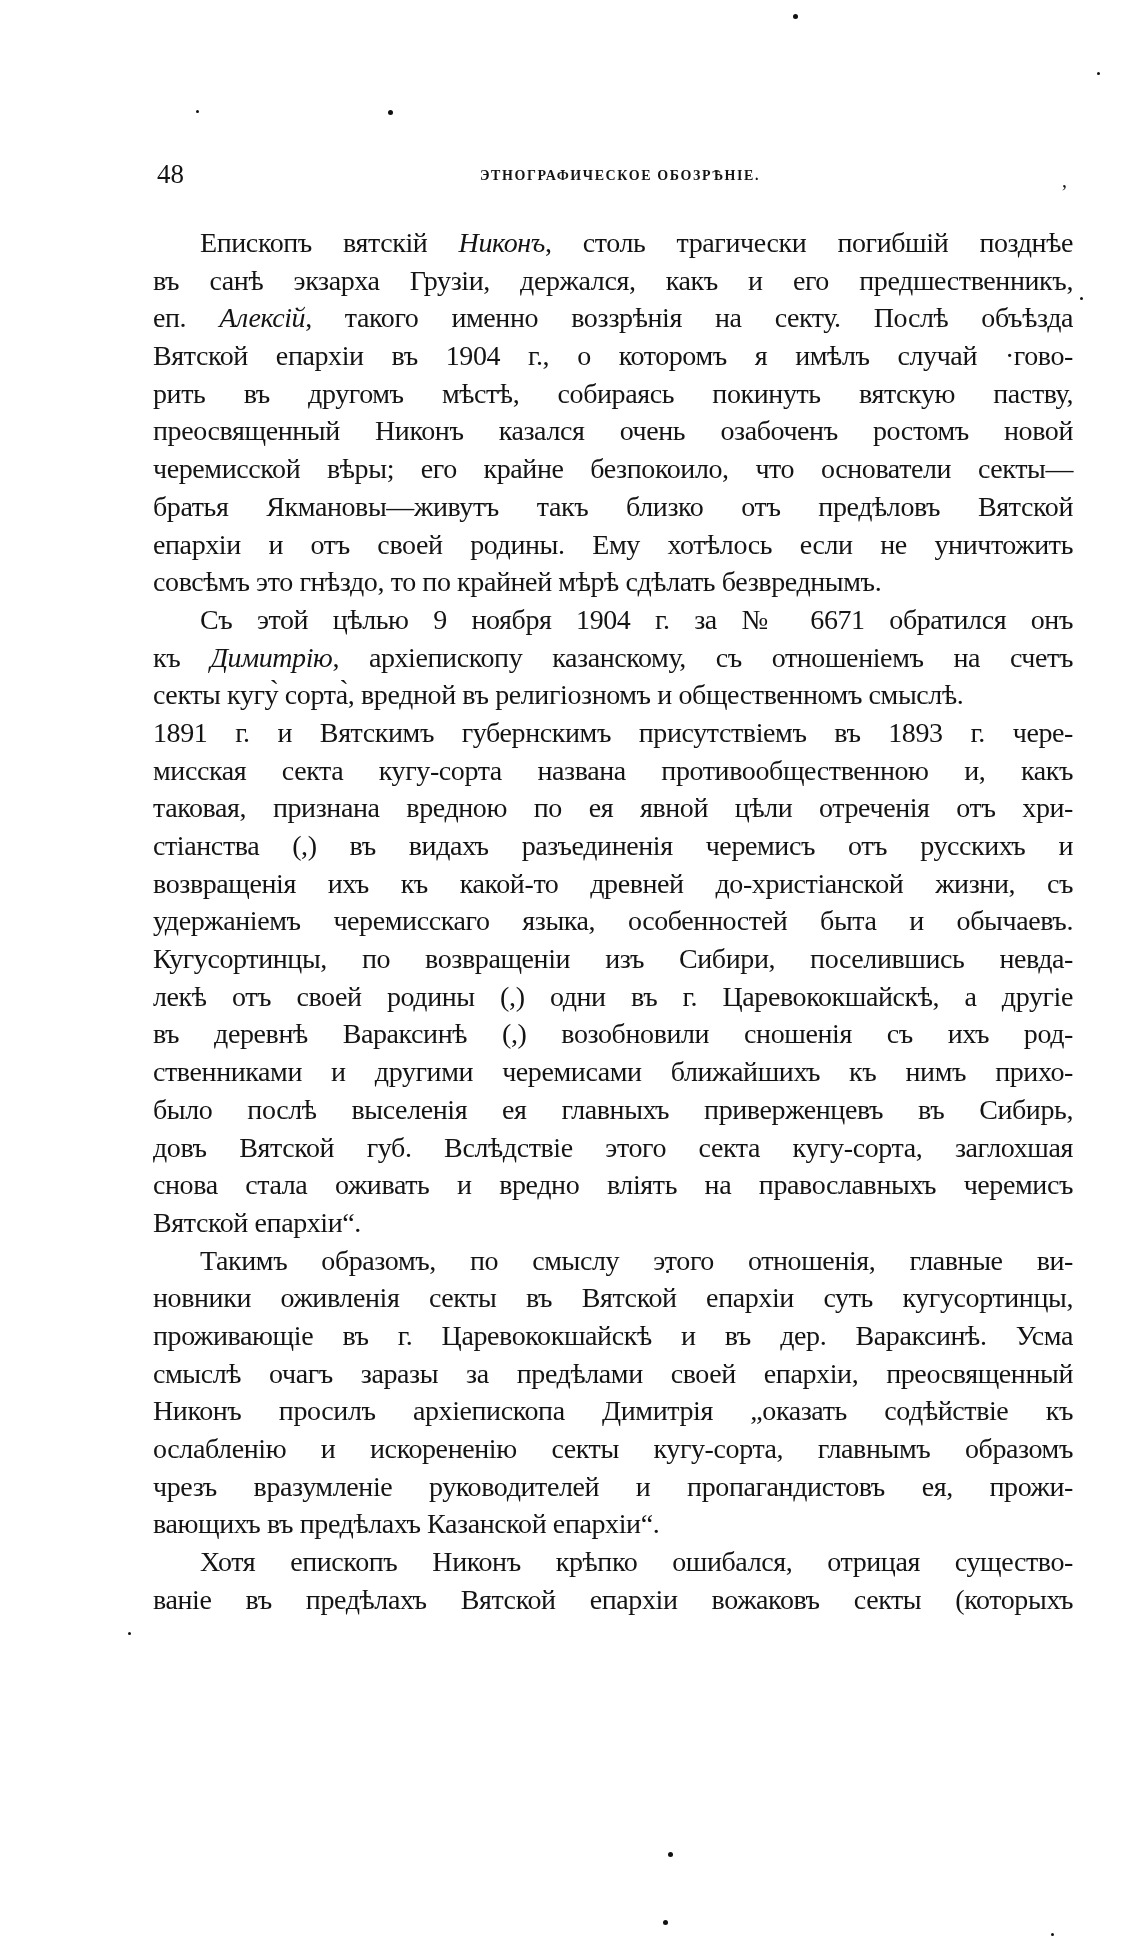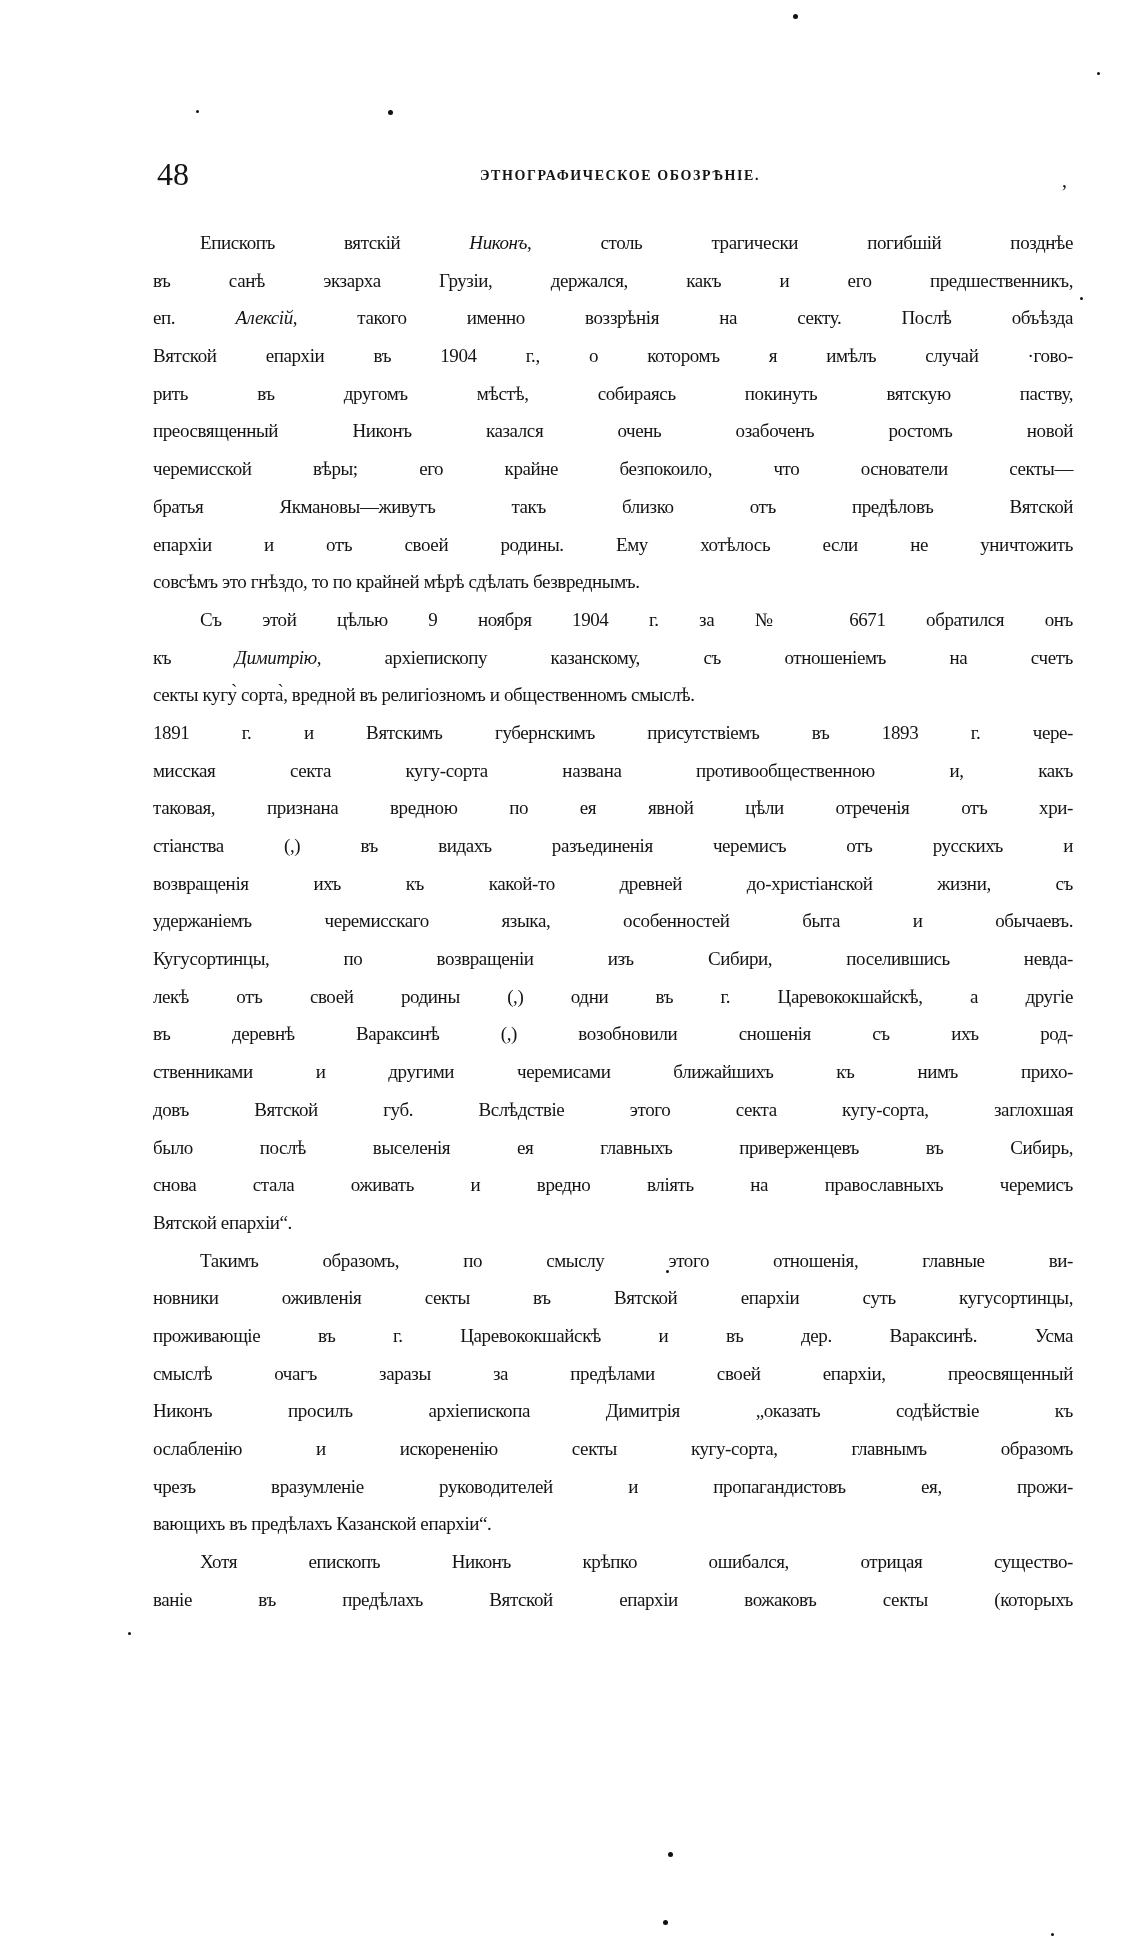--- a/index.html
+++ b/index.html
@@ -1,24 +1,24 @@
 <!DOCTYPE html>
 <html><head>
 <meta charset="utf-8">
 <style>
   html, body { margin: 0; padding: 0; background: #ffffff; }
   body { width: 1140px; height: 1937px; position: relative; overflow: hidden;
          font-family: "Liberation Serif", "DejaVu Serif", serif; color: #141414; }
   .page { position: absolute; left: 0; top: 0; width: 1140px; height: 1937px; }
-  .folio { position: absolute; left: 157px; top: 158px; font-size: 32px; line-height: 32px; }
+  .folio { position: absolute; left: 157px; top: 158px; font-size: 27px; line-height: 32px; }
   .running-head { position: absolute; left: 430px; top: 164px; width: 380px; text-align: center;
                   font-size: 14px; letter-spacing: 1.6px; font-weight: bold; line-height: 24px; }
   .running-mark { position: absolute; left: 1061px; top: 170px; font-size: 20px; line-height: 20px; }
   .body { position: absolute; left: 153px; top: 224px; width: 920px; }
-  .line { height: 37.7px; line-height: 37.7px; font-size: 19px; white-space: nowrap;
+  .line { height: 37.7px; line-height: 37.7px; font-size: 28px; white-space: nowrap;
           text-align: justify; text-align-last: justify; overflow: visible;
           transform-origin: left center; letter-spacing: -0.4px; }
   .line.indent { padding-left: 47px; }
   .line.last { text-align-last: left; }
   .line span.it { font-style: italic; }
   .speck { position: absolute; width: 5px; height: 5px; border-radius: 50%; background: #111; }
   .speck.sm { width: 3px; height: 3px; }
 </style>
 </head>
 <body>
@@ -56,22 +56,22 @@
       <div class="line">1891 г. и Вятскимъ губернскимъ присутствіемъ въ 1893 г. чере-</div>
       <div class="line">мисская секта кугу-сорта названа противообщественною и, какъ</div>
       <div class="line">таковая, признана вредною по ея явной цѣли отреченія отъ хри-</div>
       <div class="line">стіанства (,) въ видахъ разъединенія черемисъ отъ русскихъ и</div>
       <div class="line">возвращенія ихъ къ какой-то древней до-христіанской жизни, съ</div>
       <div class="line">удержаніемъ черемисскаго языка, особенностей быта и обычаевъ.</div>
       <div class="line">Кугусортинцы, по возвращеніи изъ Сибири, поселившись невда-</div>
       <div class="line">лекѣ отъ своей родины (,) одни въ г. Царевококшайскѣ, а другіе</div>
       <div class="line">въ деревнѣ Вараксинѣ (,) возобновили сношенія съ ихъ род-</div>
       <div class="line">ственниками и другими черемисами ближайшихъ къ нимъ прихо-</div>
+      <div class="line">было послѣ выселенія ея главныхъ приверженцевъ въ Сибирь,</div>
       <div class="line">довъ Вятской губ. Вслѣдствіе этого секта кугу-сорта, заглохшая</div>
-      <div class="line">было послѣ выселенія ея главныхъ приверженцевъ въ Сибирь,</div>
       <div class="line">снова стала оживать и вредно вліять на православныхъ черемисъ</div>
       <div class="line last">Вятской епархіи“.</div>
       <div class="line indent">Такимъ образомъ, по смыслу этого отношенія, главные ви-</div>
       <div class="line">новники оживленія секты въ Вятской епархіи суть кугусортинцы,</div>
       <div class="line">проживающіе въ г. Царевококшайскѣ и въ дер. Вараксинѣ. Усма</div>
       <div class="line">смыслѣ очагъ заразы за предѣлами своей епархіи, преосвященный</div>
       <div class="line">Никонъ просилъ архіепископа Димитрія „оказать содѣйствіе къ</div>
       <div class="line">ослабленію и искорененію секты кугу-сорта, главнымъ образомъ</div>
       <div class="line">чрезъ вразумленіе руководителей и пропагандистовъ ея, прожи-</div>
       <div class="line last">вающихъ въ предѣлахъ Казанской епархіи“.</div>

